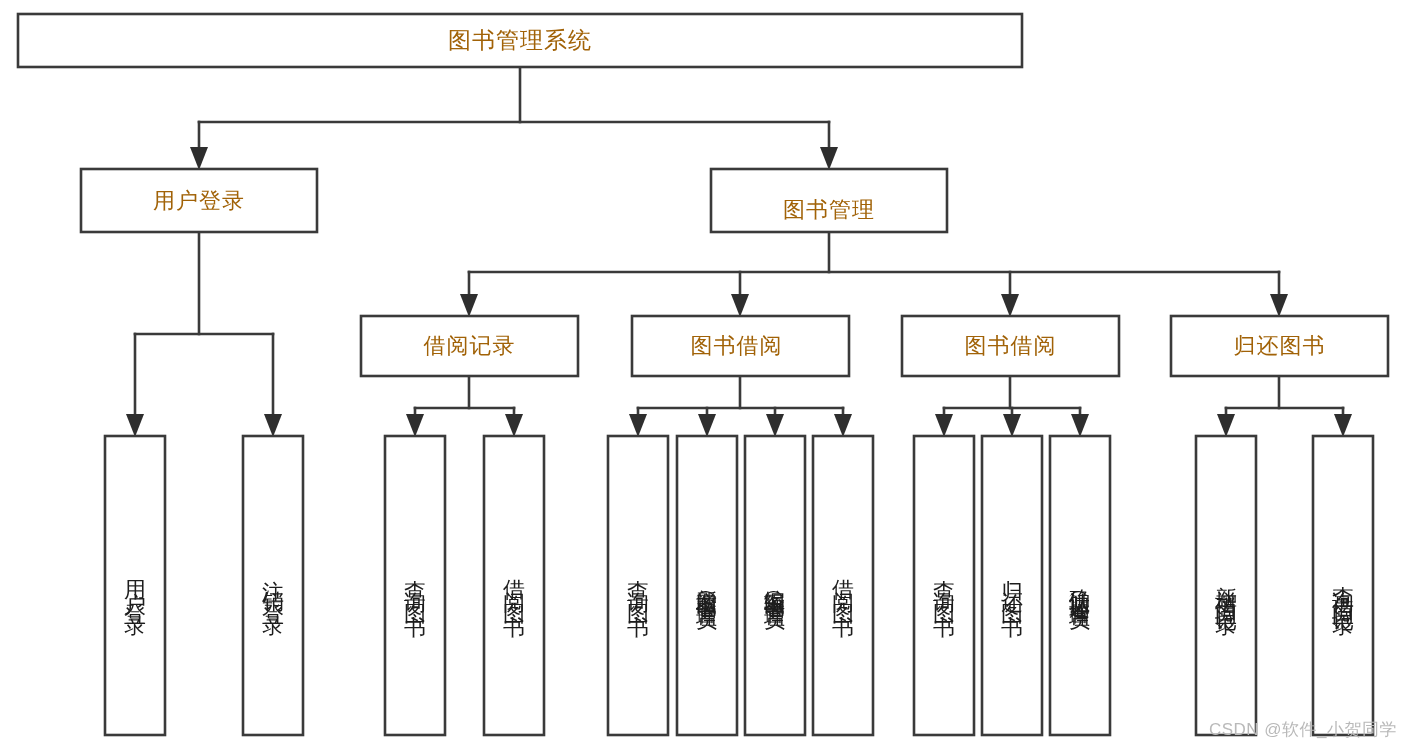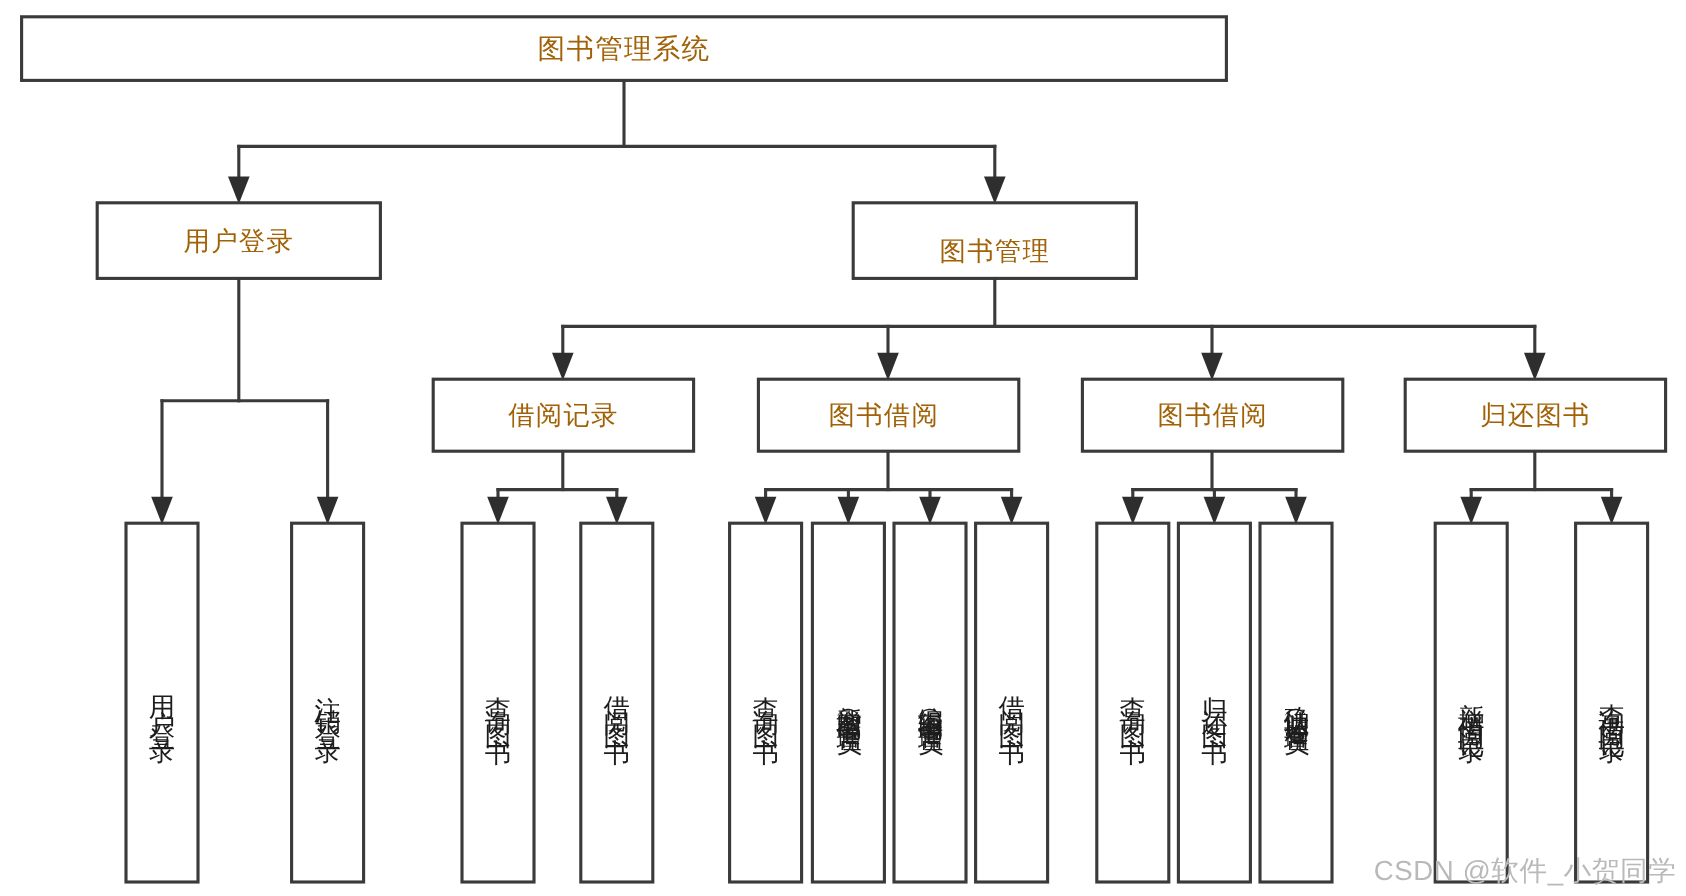--- a/index.html
+++ b/index.html
@@ -71,21 +71,21 @@
     font-size: 22px;
     color: #a16207;
     letter-spacing: 1px;
     white-space: nowrap;
   }
   #watermark {
     position: absolute;
     right: 8px;
     bottom: 6px;
     font-family: "Liberation Sans", "DejaVu Sans", sans-serif;
-    font-size: 23px;
+    font-size: 17px;
     color: #b9b9b9;
     letter-spacing: 0.5px;
     white-space: nowrap;
     pointer-events: none;
   }
 </style>
 </head>
 <body>
 
 <div id="diagram-root">

